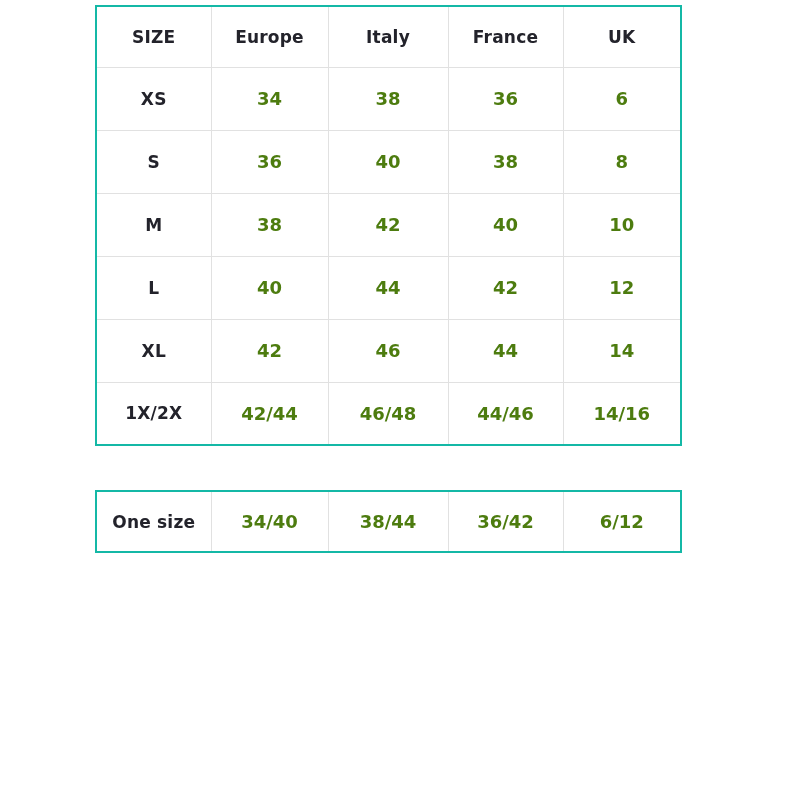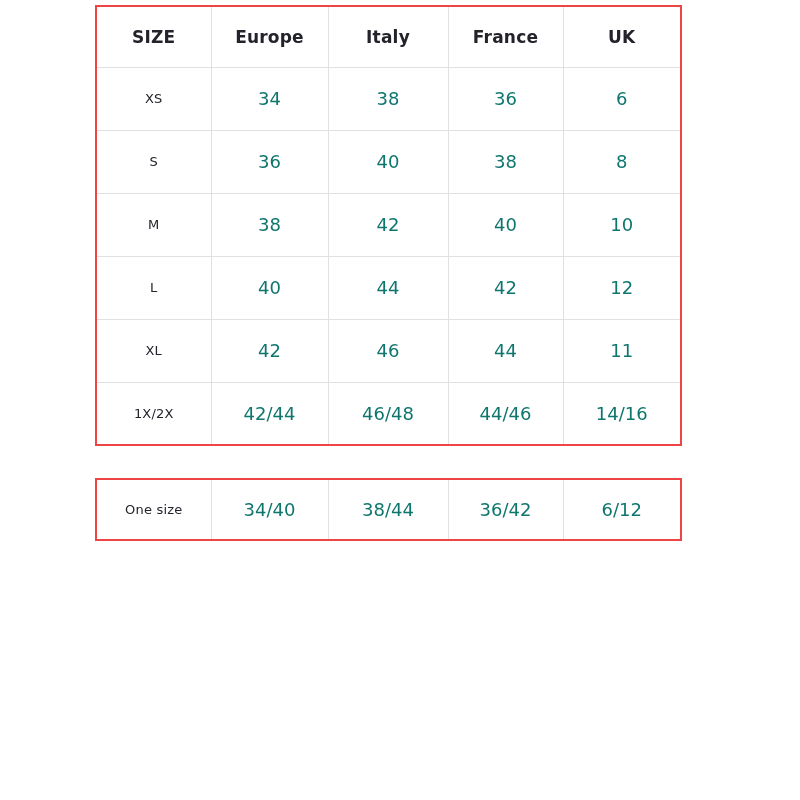--- a/index.html
+++ b/index.html
@@ -12,51 +12,51 @@
   }
   .page {
     box-sizing: border-box;
     padding: 5px 0 0 95px;
   }
   table.size-table {
     border-collapse: collapse;
     table-layout: fixed;
     width: 585px;
     background: #ffffff;
-    border: 2px solid #ef4444;
+    border: 2px solid #14b8a6;
   }
   table.size-table th,
   table.size-table td {
     border: 1px solid #e1e1e1;
     text-align: center;
     vertical-align: middle;
     padding: 0;
     overflow: hidden;
   }
   table.size-table thead tr { height: 61px; }
   table.main-table tbody tr { height: 63px; }
   table.extra-table tbody tr { height: 61px; }
   table.size-table thead th {
     font-size: 17px;
     font-weight: 700;
     color: #23232b;
     letter-spacing: 0.2px;
   }
   table.size-table tbody th {
-    font-size: 13px;
-    font-weight: 400;
+    font-size: 17px;
+    font-weight: 700;
     color: #23232b;
     letter-spacing: 0.2px;
   }
   table.size-table tbody td {
     font-size: 18px;
-    font-weight: 400;
-    color: #0f766e;
+    font-weight: 700;
+    color: #4d7c0f;
   }
-  table.extra-table { margin-top: 32px; }
+  table.extra-table { margin-top: 44px; }
 </style>
 </head>
 <body>
 
 <main class="page">
 
   <table class="size-table main-table">
     <colgroup>
       <col style="width:115px">
         <col style="width:117px">
@@ -100,21 +100,21 @@
           <td>40</td>
           <td>44</td>
           <td>42</td>
           <td>12</td>
         </tr>
         <tr>
           <th>XL</th>
           <td>42</td>
           <td>46</td>
           <td>44</td>
-          <td>11</td>
+          <td>14</td>
         </tr>
         <tr>
           <th>1X/2X</th>
           <td>42/44</td>
           <td>46/48</td>
           <td>44/46</td>
           <td>14/16</td>
         </tr>
       </tbody>
   </table>

